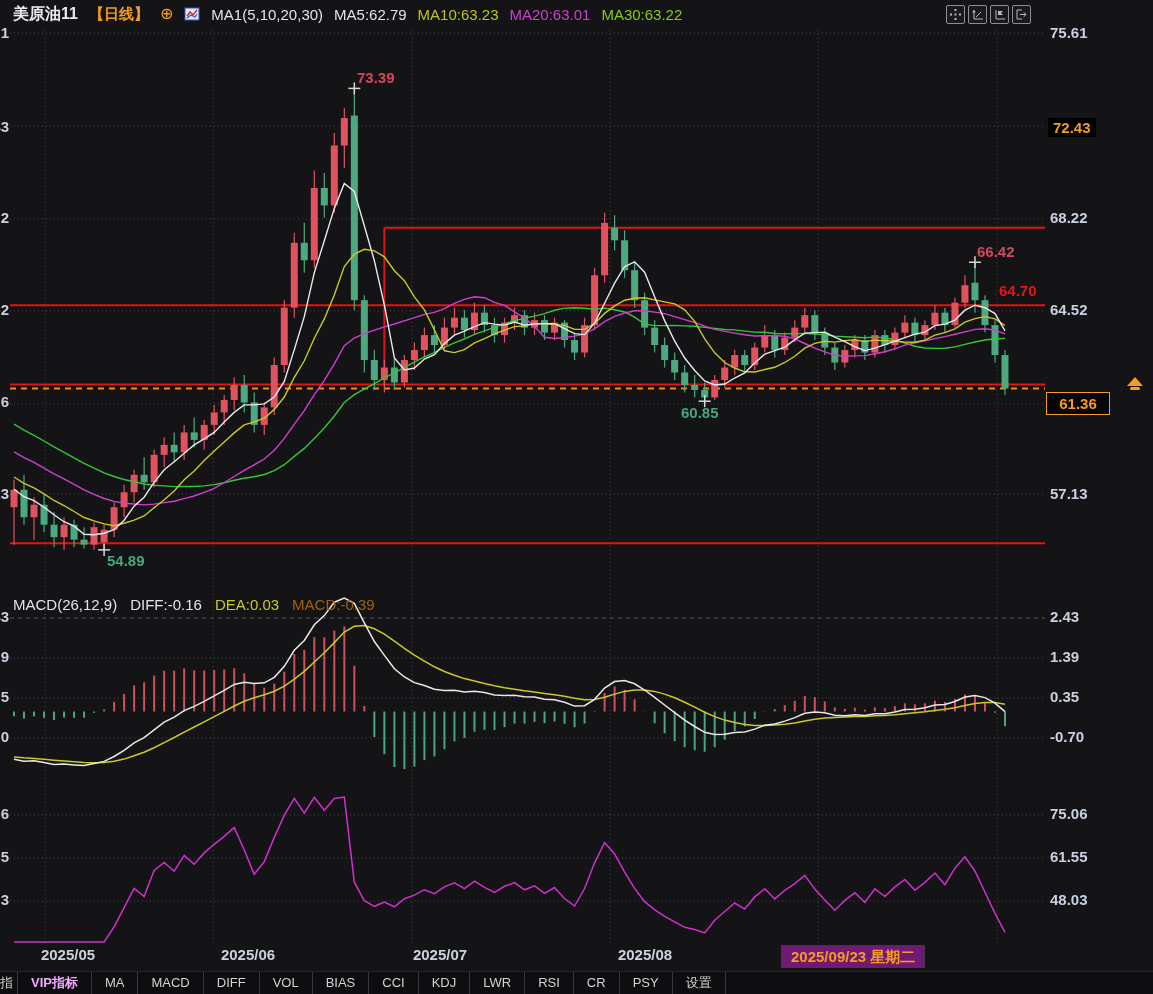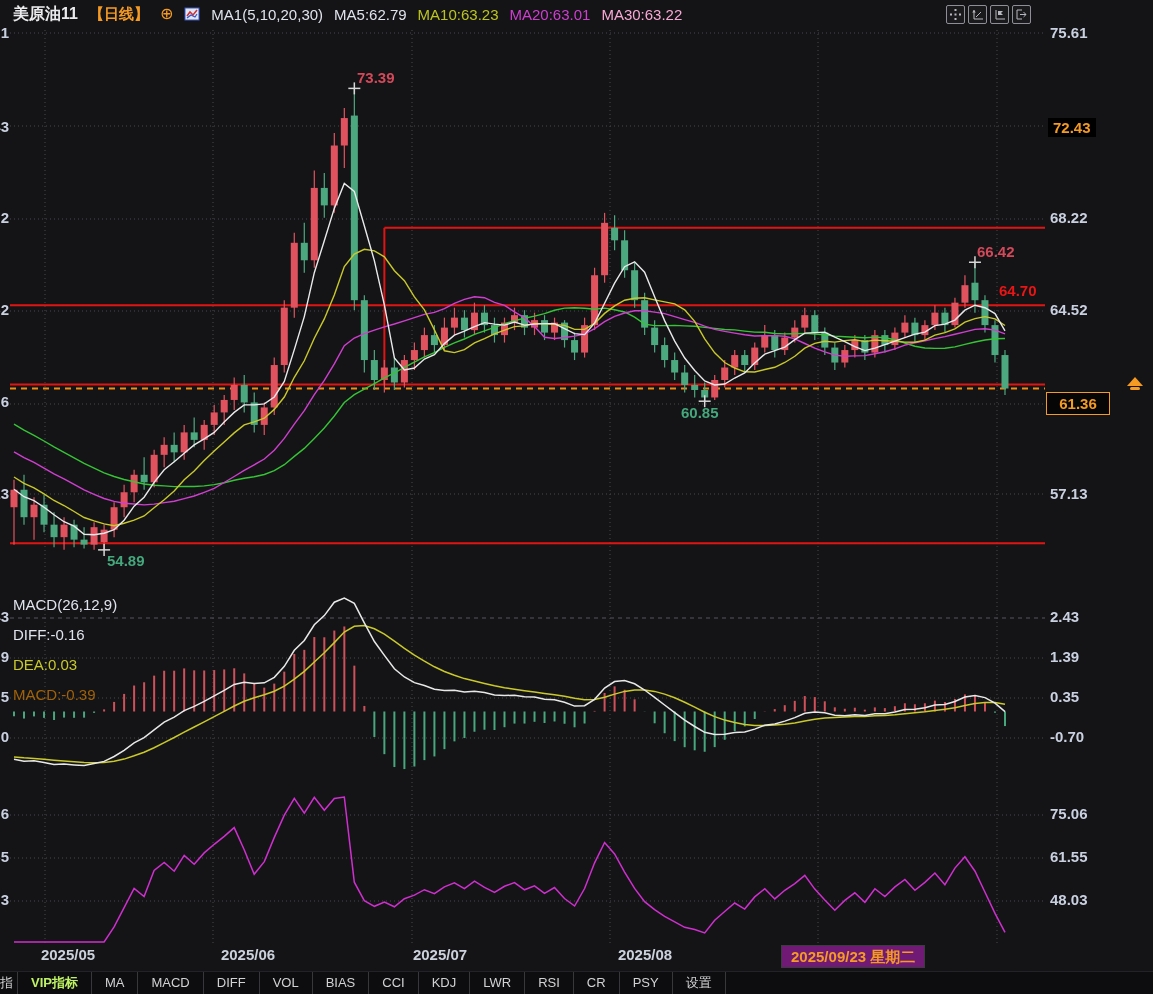--- a/index.html
+++ b/index.html
@@ -10,55 +10,55 @@
   
   #header{position:absolute;left:0;top:0;height:28px;display:flex;align-items:center;
           padding-left:13px;gap:11px;font-size:15px;z-index:4;}
   .sym{font-size:16px;font-weight:700;color:#ebebee;}
   .period{color:#f59a23;font-weight:700;}
   .plus-circle{color:#f59a23;font-size:16px;line-height:16px;}
   .plus-circle::before{content:"⊕";}
   .ma-set,.ma5{color:#dfe3ec;}
   .ma10{color:#bcc41e;}
   .ma20{color:#cf3fcf;}
-  .ma30{color:#f9a8d4;}
+  .ma30{color:#84cc16;}
   #toolbar{position:absolute;left:946px;top:5px;display:flex;gap:3px;z-index:4;}
   .tool{width:19px;height:19px;border:1px solid #8e8e96;border-radius:2px;background:#1a1a1d;
         display:flex;align-items:center;justify-content:center;box-sizing:border-box;}
   
   .ax{font-size:15px;font-weight:600;color:#c9d0e0;}
   .ax-r{left:1050px;}
   .alert-price{left:1048px;background:#000;color:#f59a23;padding:1px 5px;font-weight:700;font-size:15px;}
   .cur-box{left:1046px;width:62px;height:21px;border:1px solid #f59a23;background:#060606;
            color:#f59a23;font-weight:700;font-size:15px;text-align:center;line-height:21px;}
   .frag{left:0;width:9px;overflow:hidden;height:20px;}
   .frag span{position:absolute;right:0;font-size:15px;font-weight:600;color:#c9d0e0;white-space:nowrap;}
   
   .ann{font-size:15px;font-weight:700;}
   .ann-red{color:#d4495a;}
   .ann-green{color:#45a87c;}
   .ann-line{color:#ea1515;}
   
-  .ind-head{display:flex;gap:13px;font-size:15px;z-index:3;flex-direction:column;}
+  .ind-head{display:flex;gap:13px;font-size:15px;z-index:3;}
   .iw{color:#dfe3ec;} .iy{color:#c9c929;} .im{color:#a16207;}
   
   .mon{top:946px;width:80px;text-align:center;font-size:15px;font-weight:700;color:#ccd2dc;}
   #date-badge{left:781px;top:945px;height:21px;line-height:21px;padding:0 9px;background:#701a75;
               border:1px solid #3c3c40;color:#f59a23;font-weight:700;font-size:15px;}
   
   #arrow-tri{position:absolute;left:1127px;top:377px;width:0;height:0;z-index:3;
              border-left:8px solid transparent;border-right:8px solid transparent;border-bottom:9px solid #f59a23;}
   #arrow-base{position:absolute;left:1130px;top:387px;width:10px;height:3px;background:#f59a23;border-radius:2px;z-index:3;}
   
   #tabbar{position:absolute;left:0;bottom:0;width:1153px;height:22px;background:#0d0d0f;
           border-top:1px solid #232327;display:flex;align-items:stretch;font-size:13px;color:#d2d2d4;z-index:5;}
   .tab{line-height:21px;padding:0 13px;border-right:1px solid #38383c;cursor:default;}
   .tab-cut{position:relative;width:17px;padding:0;overflow:hidden;}
   .tab-cut span{position:absolute;right:2px;line-height:21px;}
-  .tab-accent{color:#bef264;font-weight:700;}
+  .tab-accent{color:#f0abfc;font-weight:700;}
 </style>
 </head>
 <body>
 
 <div id="app">
 
   <svg id="chart-svg" width="1153" height="975">
       <line x1="10" y1="33" x2="1045" y2="33" stroke="#46464e" stroke-width="1" stroke-dasharray="1 3"></line>
       <line x1="10" y1="126" x2="1045" y2="126" stroke="#46464e" stroke-width="1" stroke-dasharray="1 3"></line>
       <line x1="10" y1="219" x2="1045" y2="219" stroke="#46464e" stroke-width="1" stroke-dasharray="1 3"></line>

